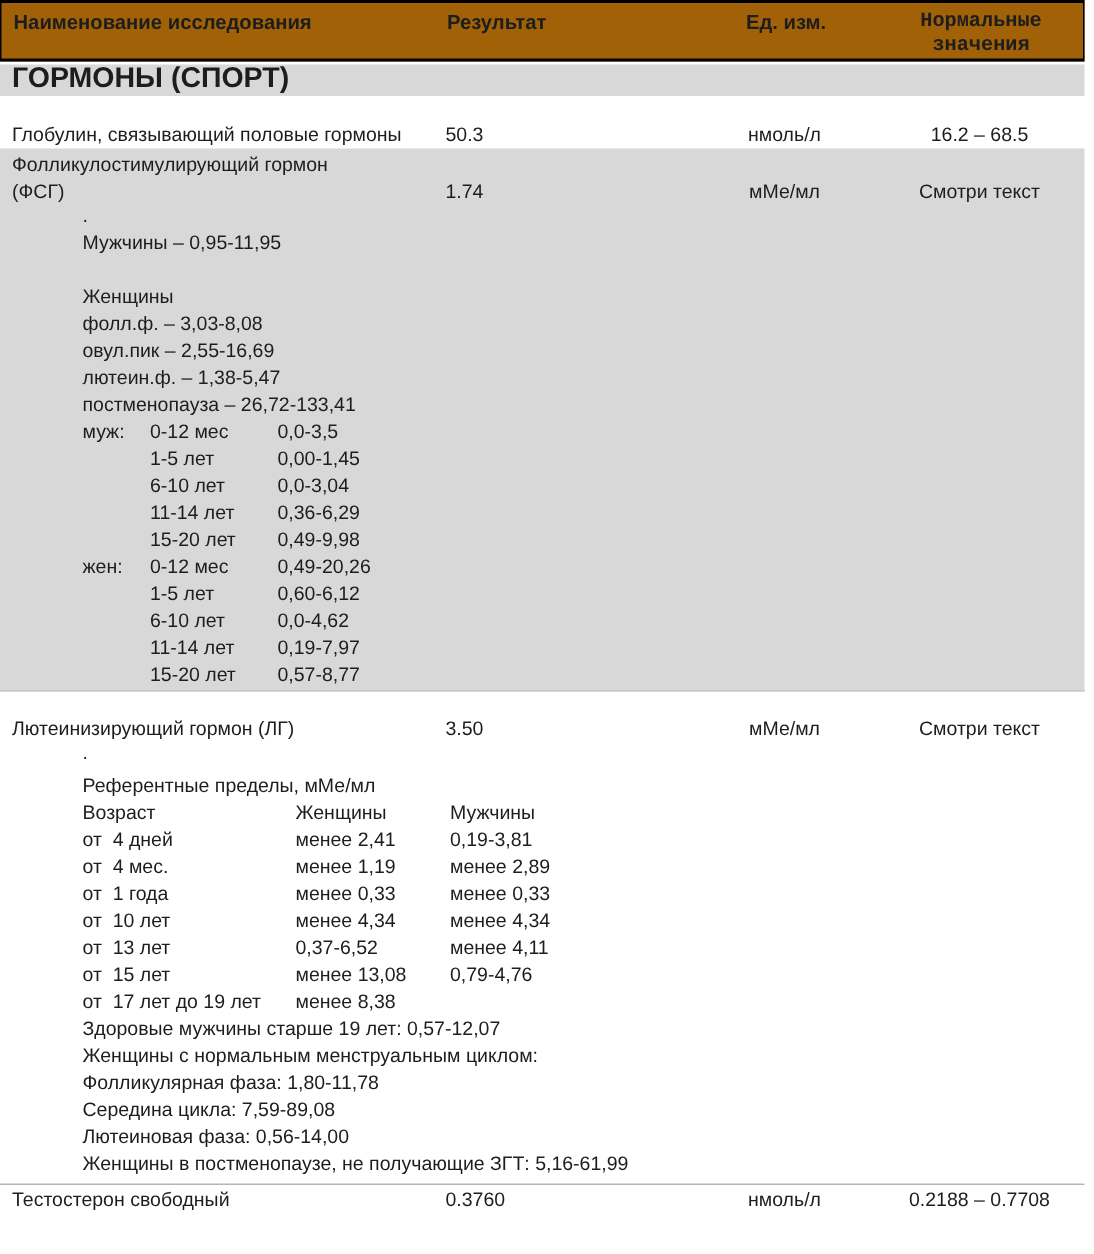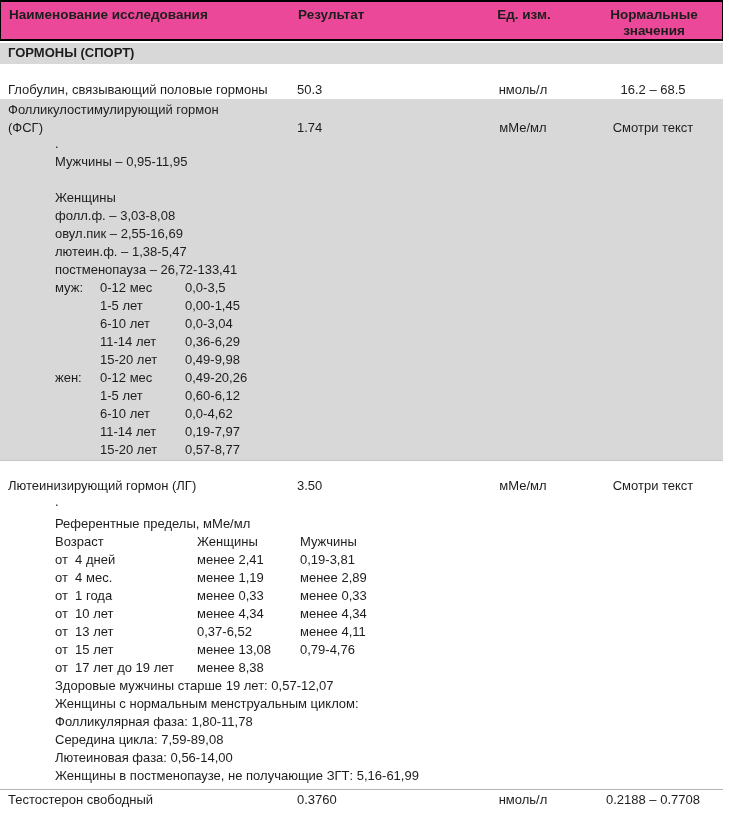--- a/index.html
+++ b/index.html
@@ -25,37 +25,37 @@
   .c-result { padding-left:19px; }
   .c-unit   { text-align:center; }
   .c-normal { text-align:center; }
 
   
   .table-header {
     border-top:2px solid #000;
     border-bottom:2px solid #000;
     border-left:1px solid #000;
     border-right:1px solid #000;
-    background:#ec4899;
+    background:#a16207;
     height:41px;
     padding-top:5px;
     font-weight:bold;
     font-size:13.5px;
     line-height:16px;
   }
-  .table-header .c-normal { max-width:140px; }
+  .table-header .c-normal { max-width:140px;font-family:Liberation Mono, monospace; }
 
   
   .section-band {
     margin-top:2px;
     height:21px;
     background:#d8d8d8;
     padding-left:8px;
     font-weight:bold;
-    font-size:13px;
+    font-size:19px;
     line-height:20px;
   }
 
   
   .row-shbg { margin-top:17px; }
   .row-shbg .c-name { width:270px; }
 
   
   .fsh-block {
     background:#d8d8d8;

